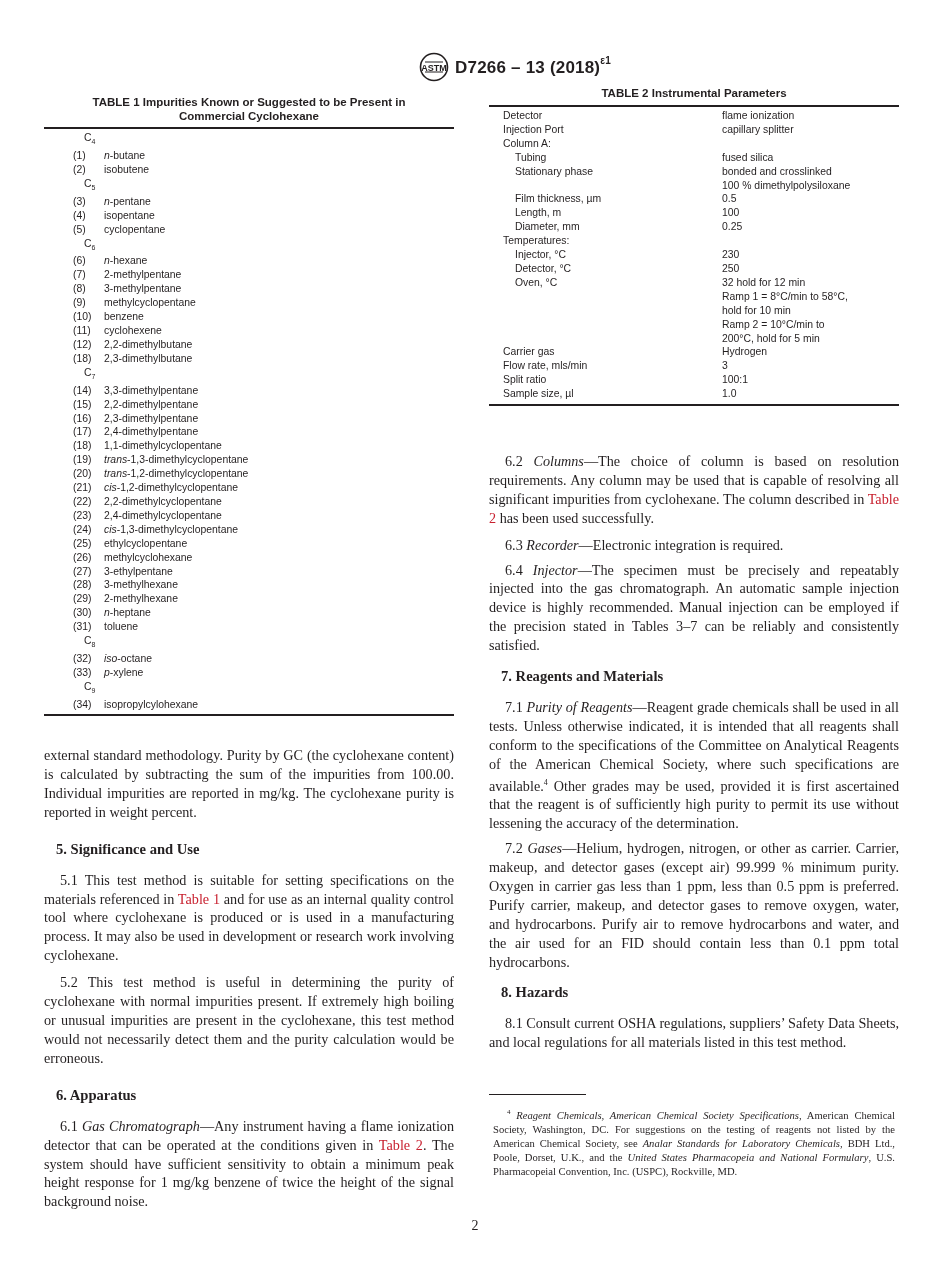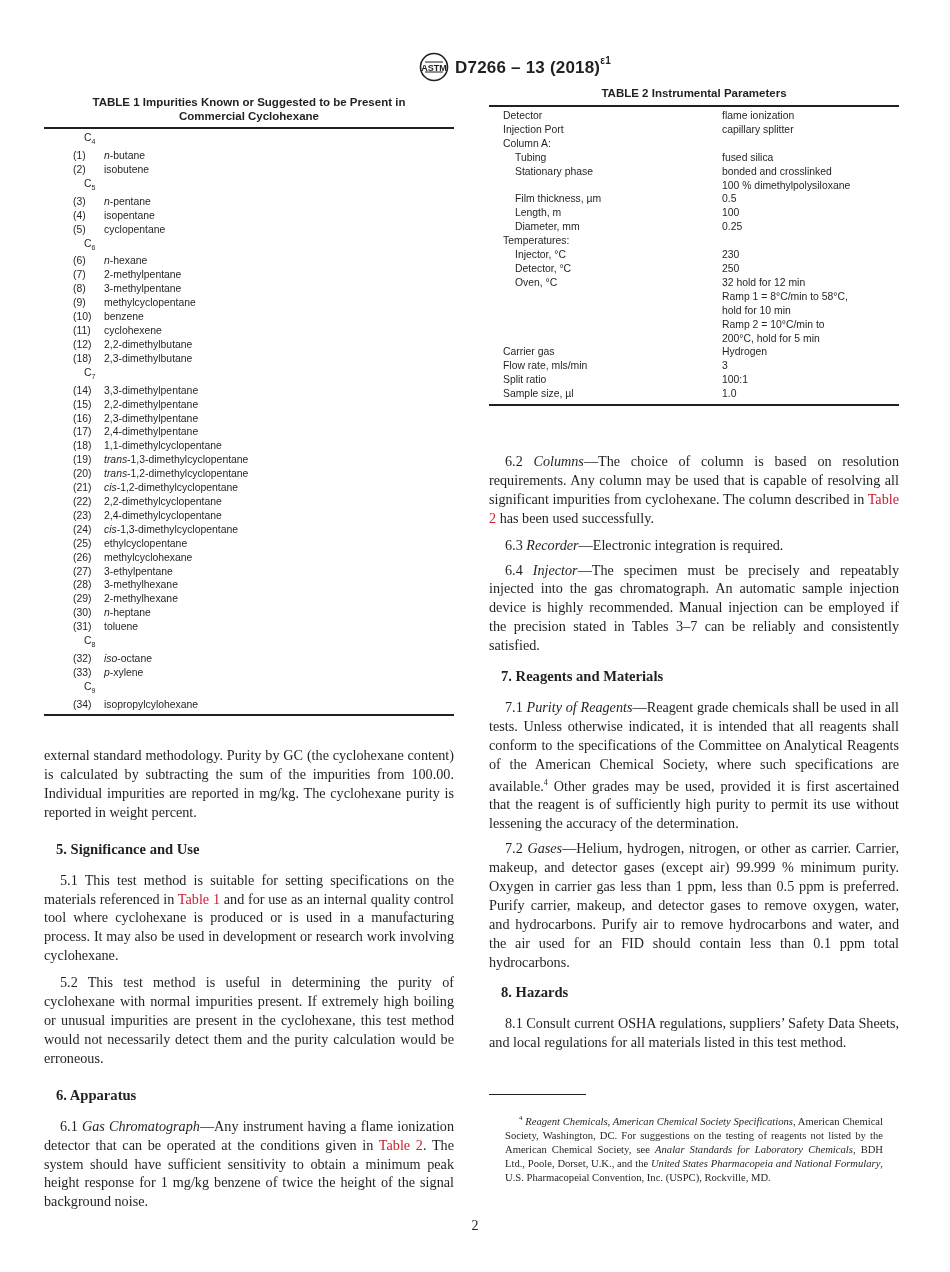--- a/index.html
+++ b/index.html
@@ -33,21 +33,21 @@
 
   
   .p { font-family: Liberation Serif, serif; font-size: 14.2px; line-height: 18.9px; text-align: justify; margin: 0; }
   .p.indent { text-indent: 16px; }
   .p .it { font-style: italic; }
   .p a, .link { color: #c8202f; text-decoration: none; }
   .p sup { font-size: 8px; }
   .h { font-family: "Liberation Serif", serif; font-weight: bold; font-size: 14.6px; margin: 12px; line-height: 19px; }
 
   .fn-rule { width: 97px; border-top: 1px solid #231f20; margin-bottom: 10px; }
-  .fn { font-family: "Liberation Serif", serif; font-size: 10.6px; line-height: 14.1px; text-align: justify; text-indent: 14px; margin: 16px; }
+  .fn { font-family: "Liberation Serif", serif; font-size: 10.6px; line-height: 14.1px; text-align: justify; text-indent: 14px; margin: 4px; }
   .fn i { font-style: italic; }
   .fn sup { font-size: 7px; }
 
   .page-num { position: absolute; top: 1218px; left: 0; width: 950px; text-align: center; font-family: "Liberation Serif", serif; font-size: 14px; }
 </style>
 </head>
 <body>
 
 <div class="header">
   <div class="header-inner">

